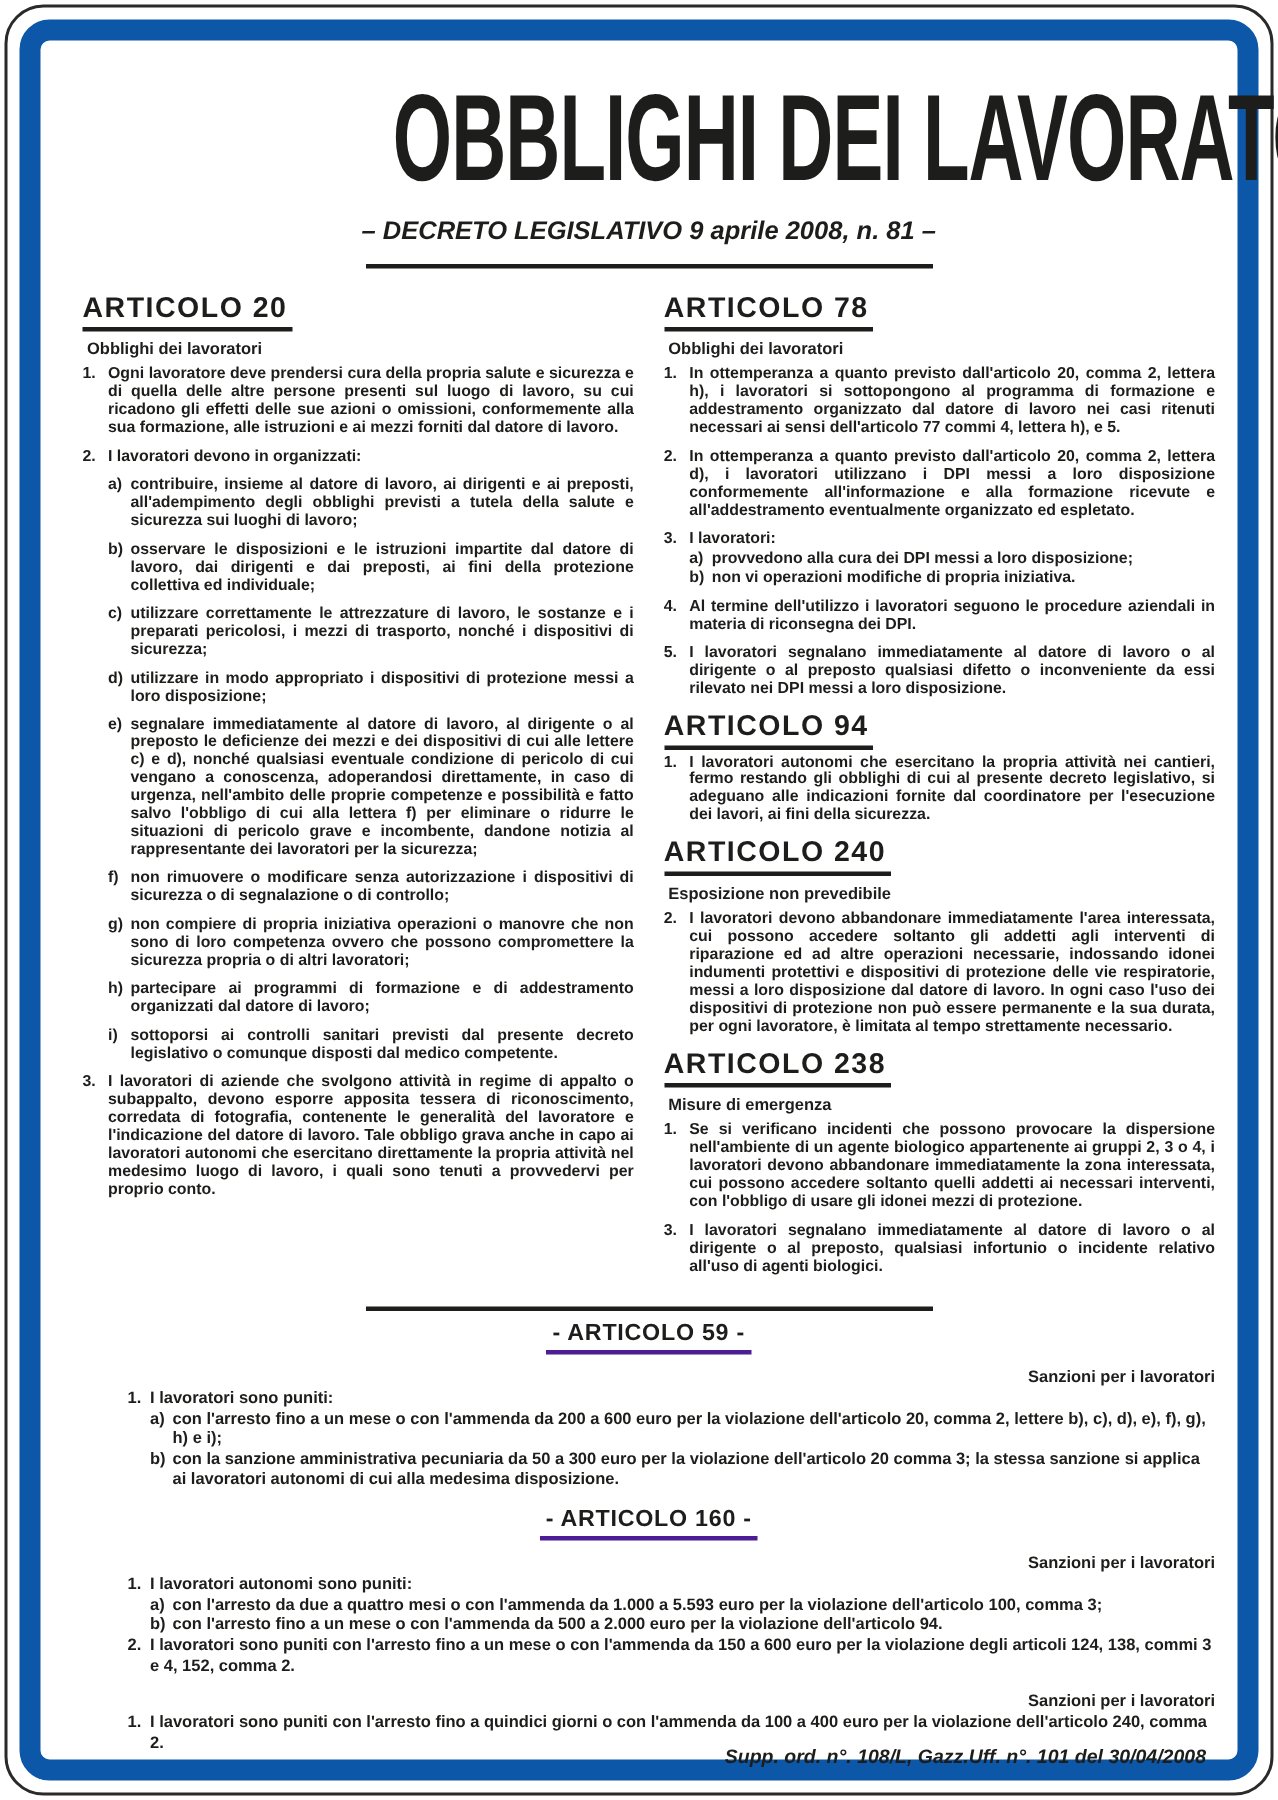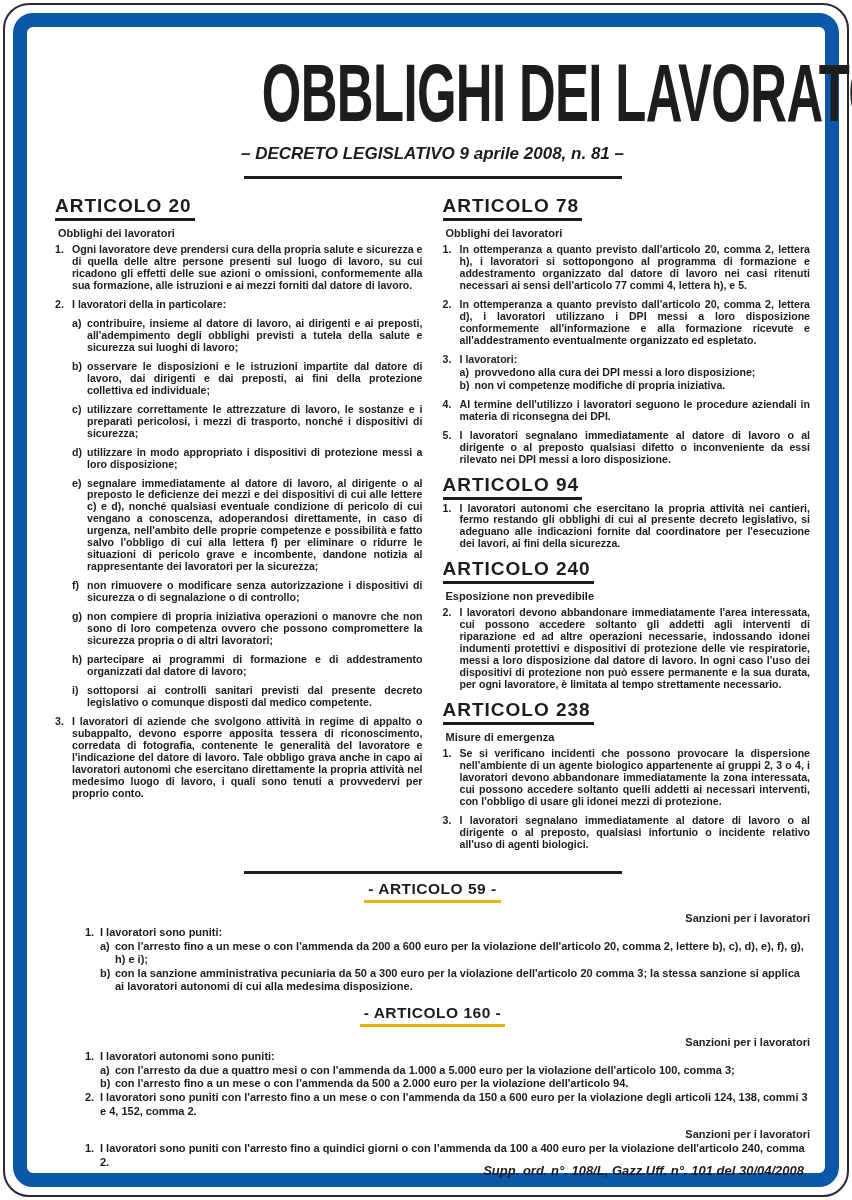--- a/index.html
+++ b/index.html
@@ -45,21 +45,21 @@
   .item.af .marker { flex:0 0 15px; }
   .item.af { margin-left:17px; }
   .item.tight { margin-bottom:1px; }
 
   
   .bottom { margin-top:12px; }
   .bsec { margin-bottom:10px; }
   .bsec .bhead { text-align:center; }
   .bsec h3 {
     display:inline-block; margin:0 0 9px; font-size:15.5px; letter-spacing:0.5px;
-    border-bottom:3px solid #eab308; padding:0 4px 2px;
+    border-bottom:3px solid #4c1d95; padding:0 4px 2px;
   }
   .bsec .sub { font-size:11px; margin:0 0 2px 30px;text-align:right; }
   .bsec .item { font-size:11px; line-height:1.24; margin:0 0 0 30px; }
   .bsec .item .marker { flex:0 0 15px; }
   .bsec .item .txt { text-align:left; }
   .bsec .item.a { margin-left:45px; }
   .rule.mid { margin:0 auto 6px; }
 
   .footer {
     position:absolute; right:6px; bottom:-18px;
@@ -81,21 +81,21 @@
 
   <div class="cols">
     <div class="col" id="col-left">
         <section class="article"><h2>ARTICOLO 20</h2><div class="sub">Obblighi dei lavoratori</div><div class="items">
             <div class="item n">
               <span class="marker">1.</span>
               <span class="txt">Ogni lavoratore deve prendersi cura della propria salute e sicurezza e di quella delle altre persone presenti sul luogo di lavoro, su cui ricadono gli effetti delle sue azioni o omissioni, conformemente alla sua formazione, alle istruzioni e ai mezzi forniti dal datore di lavoro.</span>
             </div>
             <div class="item n">
               <span class="marker">2.</span>
-              <span class="txt">I lavoratori della in particolare:</span>
+              <span class="txt">I lavoratori devono in organizzati:</span>
             </div>
             <div class="item a">
               <span class="marker">a)</span>
               <span class="txt">contribuire, insieme al datore di lavoro, ai dirigenti e ai preposti, all'adempimento degli obblighi previsti a tutela della salute e sicurezza sui luoghi di lavoro;</span>
             </div>
             <div class="item a">
               <span class="marker">b)</span>
               <span class="txt">osservare le disposizioni e le istruzioni impartite dal datore di lavoro, dai dirigenti e dai preposti, ai fini della protezione collettiva ed individuale;</span>
             </div>
             <div class="item a">
@@ -145,21 +145,21 @@
             <div class="item n tight">
               <span class="marker">3.</span>
               <span class="txt">I lavoratori:</span>
             </div>
             <div class="item af tight">
               <span class="marker">a)</span>
               <span class="txt">provvedono alla cura dei DPI messi a loro disposizione;</span>
             </div>
             <div class="item af">
               <span class="marker">b)</span>
-              <span class="txt">non vi competenze modifiche di propria iniziativa.</span>
+              <span class="txt">non vi operazioni modifiche di propria iniziativa.</span>
             </div>
             <div class="item n">
               <span class="marker">4.</span>
               <span class="txt">Al termine dell'utilizzo i lavoratori seguono le procedure aziendali in materia di riconsegna dei DPI.</span>
             </div>
             <div class="item n">
               <span class="marker">5.</span>
               <span class="txt">I lavoratori segnalano immediatamente al datore di lavoro o al dirigente o al preposto qualsiasi difetto o inconveniente da essi rilevato nei DPI messi a loro disposizione.</span>
             </div>
           </div></section>
@@ -208,21 +208,21 @@
       </section>
       <section class="bsec">
         <div class="bhead"><h3>- ARTICOLO 160 -</h3></div>
         <div class="sub">Sanzioni per i lavoratori</div>
         <div class="item n tight">
           <span class="marker">1.</span>
           <span class="txt">I lavoratori autonomi sono puniti:</span>
         </div>
         <div class="item a tight">
           <span class="marker">a)</span>
-          <span class="txt">con l'arresto da due a quattro mesi o con l'ammenda da 1.000 a 5.000 euro per la violazione dell'articolo 100, comma 3;</span>
+          <span class="txt">con l'arresto da due a quattro mesi o con l'ammenda da 1.000 a 5.593 euro per la violazione dell'articolo 100, comma 3;</span>
         </div>
         <div class="item a tight">
           <span class="marker">b)</span>
           <span class="txt">con l'arresto fino a un mese o con l'ammenda da 500 a 2.000 euro per la violazione dell'articolo 94.</span>
         </div>
         <div class="item n tight">
           <span class="marker">2.</span>
           <span class="txt">I lavoratori sono puniti con l'arresto fino a un mese o con l'ammenda da 150 a 600 euro per la violazione degli articoli 124, 138, commi 3 e 4, 152, comma 2.</span>
         </div>
       </section>

